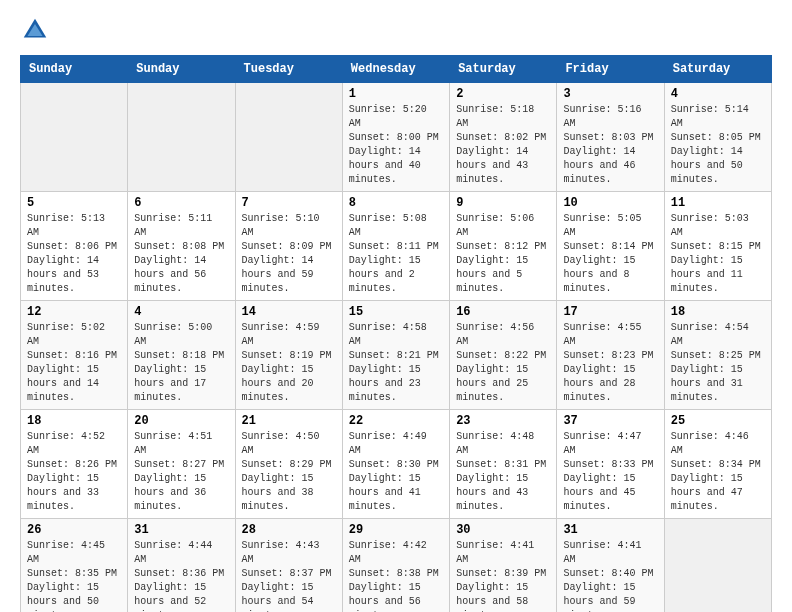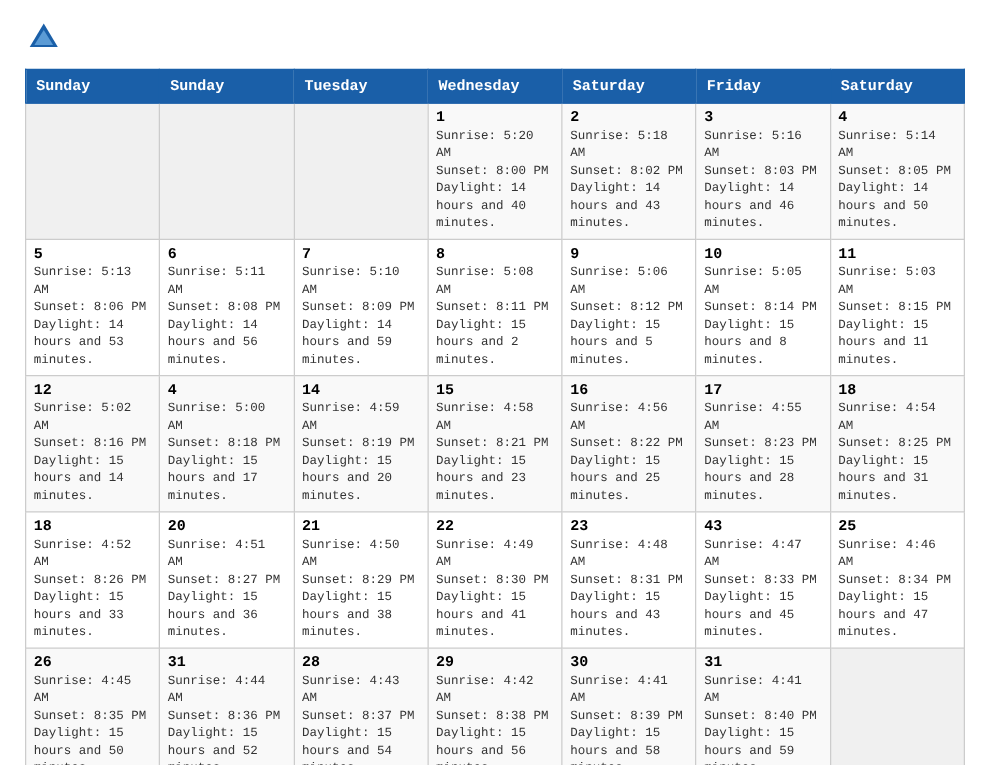--- a/index.html
+++ b/index.html
@@ -220,21 +220,21 @@
           </td>
           <td>
             <span class="day-number">22</span>
             <div class="day-info">Sunrise: 4:49 AM<br>Sunset: 8:30 PM<br>Daylight: 15 hours and 41 minutes.</div>
           </td>
           <td>
             <span class="day-number">23</span>
             <div class="day-info">Sunrise: 4:48 AM<br>Sunset: 8:31 PM<br>Daylight: 15 hours and 43 minutes.</div>
           </td>
           <td>
-            <span class="day-number">43</span>
+            <span class="day-number">37</span>
             <div class="day-info">Sunrise: 4:47 AM<br>Sunset: 8:33 PM<br>Daylight: 15 hours and 45 minutes.</div>
           </td>
           <td>
             <span class="day-number">25</span>
             <div class="day-info">Sunrise: 4:46 AM<br>Sunset: 8:34 PM<br>Daylight: 15 hours and 47 minutes.</div>
           </td>
         </tr>
         <tr>
           <td>
             <span class="day-number">26</span>

